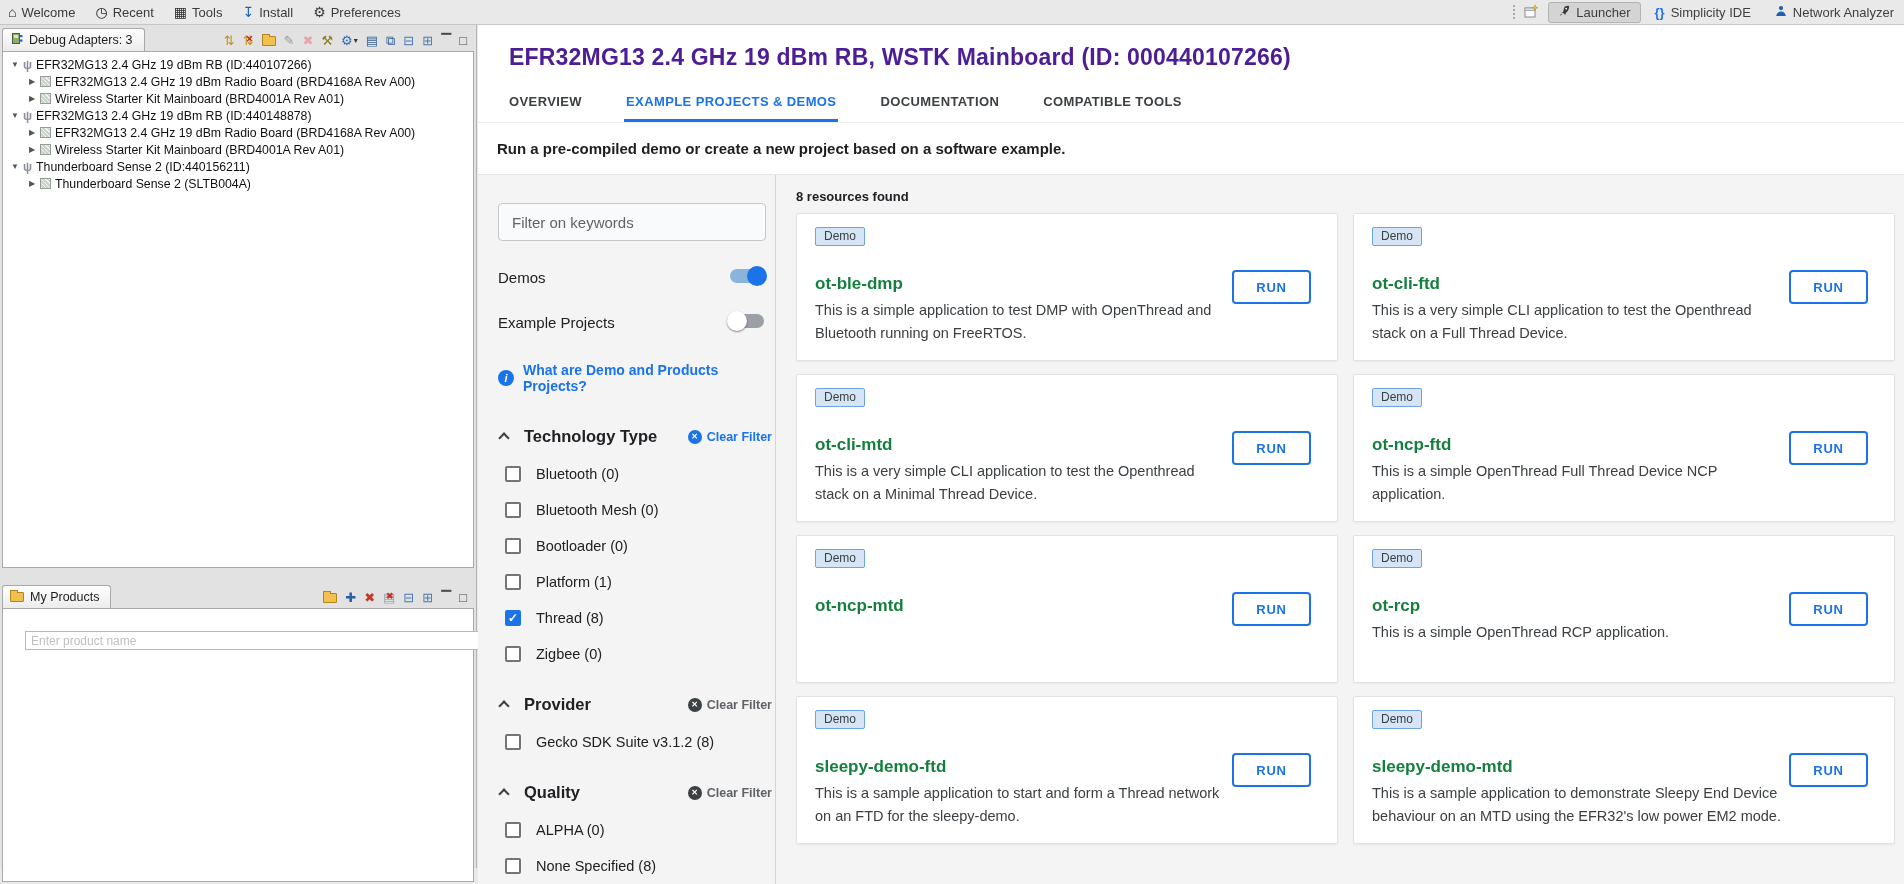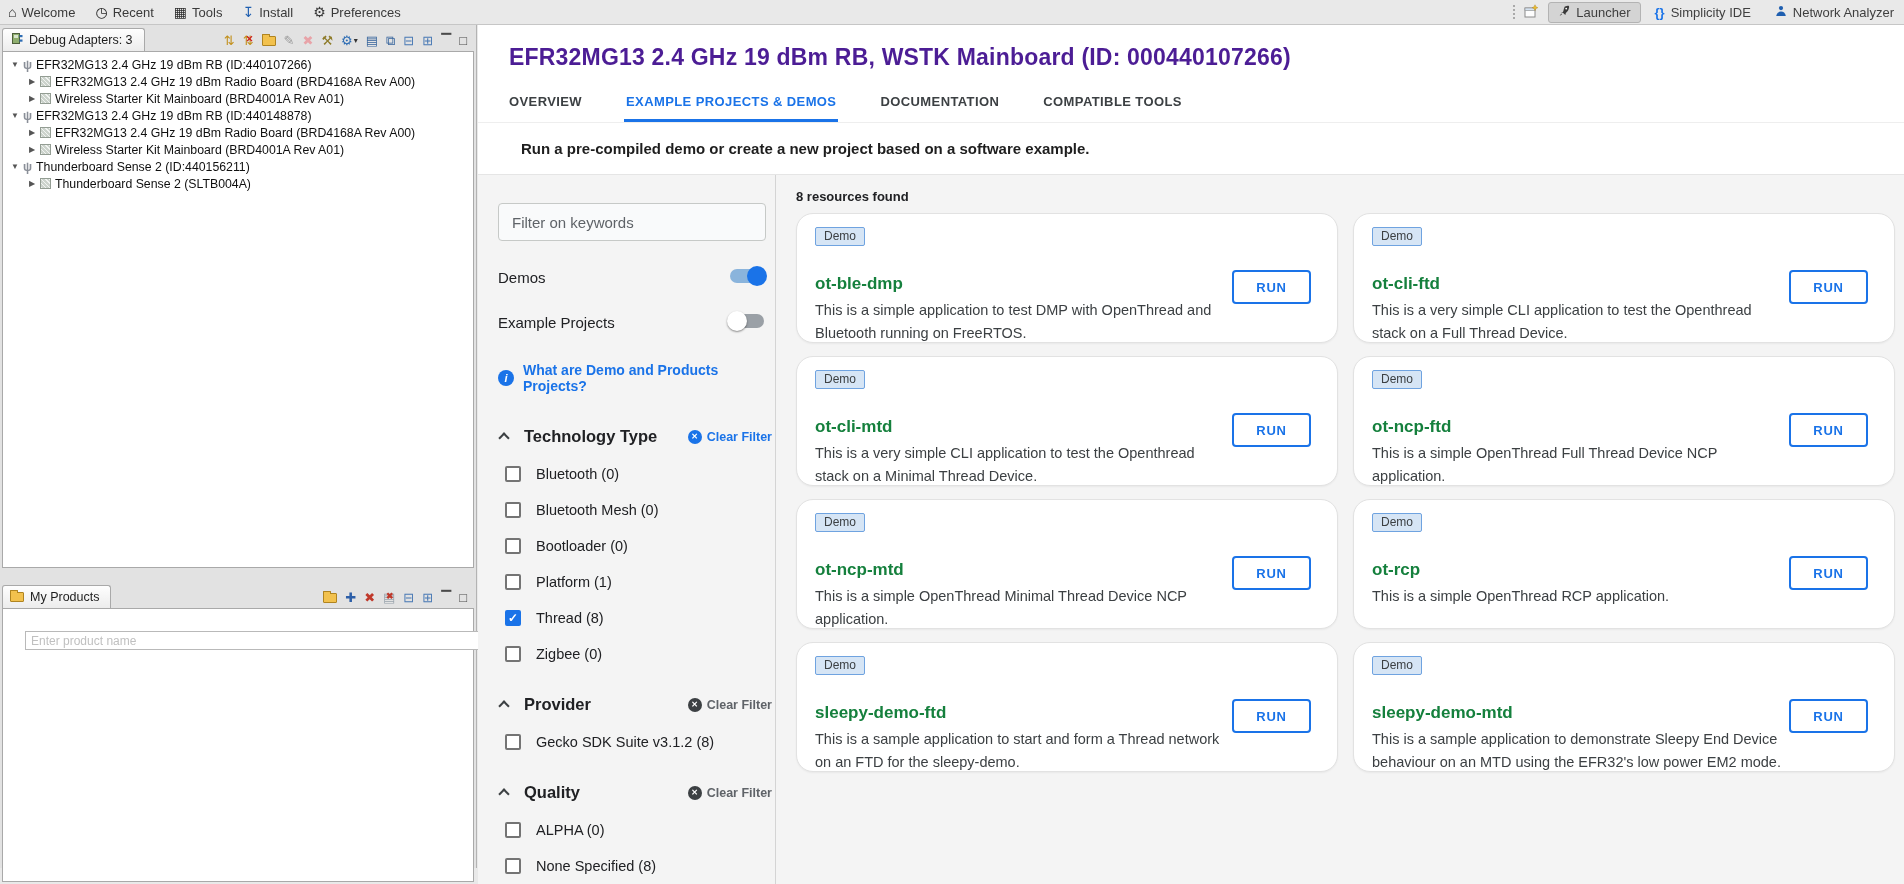--- a/index.html
+++ b/index.html
@@ -53,21 +53,21 @@
   .mp-search::placeholder{color:#c0c0c0}
 
   
   .main{position:absolute;left:478px;top:25px;right:0;bottom:0;background:#fff;display:flex;flex-direction:column}
   .main-title{margin:0;padding:19px 0 0 31px;font-size:23px;font-weight:700;color:#4c1d95;letter-spacing:.2px}
   .tabs{display:flex;gap:44px;margin:23px 0 0 31px}
   .tab{font-size:13px;font-weight:700;color:#3c4043;letter-spacing:.4px;padding-bottom:13px;position:relative;cursor:default}
   .tab.active{color:#1a73e8}
   .tab.active::after{content:"";position:absolute;left:-2px;right:-2px;bottom:0;height:3px;background:#1a73e8}
   .banner{height:53px;border-top:1px solid #eeeeee;border-bottom:1px solid #e5e5e5;display:flex;align-items:center;
-          padding-left:43px;font-size:15px;font-weight:700;color:#1e1e1e;background:#fff}
+          padding-left:19px;font-size:15px;font-weight:700;color:#1e1e1e;background:#fff}
   .content{flex:1;display:flex;background:#f4f4f4;min-height:0}
 
   
   .filters{width:298px;border-right:1px solid #d4d4d4;padding:28px 0 0 20px;overflow:hidden;flex:none}
   .kw-input{width:268px;height:38px;border:1px solid #c6c9c7;border-radius:4px;background:#f9fafb;
             padding:0 13px;font-size:15px;color:#202124;font-family:"Liberation Sans",sans-serif}
   .kw-input::placeholder{color:#5f6368}
   .toggle-row{display:flex;align-items:flex-start;justify-content:space-between;width:270px;margin-top:28px}
   .toggle-label{font-size:15px;color:#202124}
   .toggle{width:34px;height:14px;border-radius:7px;position:relative;margin-right:4px;cursor:default}
@@ -98,21 +98,21 @@
   .checkbox{width:16px;height:16px;border:2px solid #747474;border-radius:2px;background:#fff;flex:none;
             display:flex;align-items:center;justify-content:center}
   .checkbox.checked{background:#1a73e8;border-color:#1a73e8;color:#fff;font-size:12px;font-weight:700}
   .checkbox.checked::after{content:"✓"}
   .option-label{font-size:14.5px;color:#202124}
 
   
   .results{flex:1;padding:14px 9px 0 20px;overflow:hidden}
   .results-count{font-size:13px;font-weight:700;color:#202124;margin-bottom:9px}
   .cards{display:grid;grid-template-columns:1fr 1fr;gap:13px 15px}
-  .card{background:#fff;border:1px solid #e2e2e2;border-radius:17px;height:130px;position:relative;
+  .card{background:#fff;border:1px solid #e2e2e2;border-radius:2px;height:148px;position:relative;
         padding:12px 18px;box-shadow:0 1px 2px rgba(0,0,0,.05)}
   .badge{display:inline-block;font-size:12px;color:#3c4043;background:#d6e5f5;border:1px solid #6fa3e0;
          border-radius:2px;padding:1px 8px 2px}
   .card-title{font-size:17px;font-weight:700;color:#15803d;margin:28px 0 0}
   .card-desc{font-size:14.5px;color:#3c4043;line-height:1.58;margin:5px 0 0;max-width:412px}
   .run-btn{position:absolute;right:26px;top:56px;width:79px;height:34px;border:2px solid #1a73e8;border-radius:4px;
            background:#fff;color:#1a73e8;font-size:13px;font-weight:700;letter-spacing:.7px;
            font-family:"Liberation Sans",sans-serif;display:flex;align-items:center;justify-content:center;cursor:pointer}
 </style>
 </head>
@@ -419,21 +419,20 @@
   </article>
           <article class="card">
     <span class="badge">Demo</span>
     <h3 class="card-title">ot-ncp-ftd</h3>
     <p class="card-desc">This is a simple OpenThread Full Thread Device NCP application.</p>
     <button class="run-btn">RUN</button>
   </article>
           <article class="card">
     <span class="badge">Demo</span>
     <h3 class="card-title">ot-ncp-mtd</h3>
-    <p class="card-desc">This is a simple OpenThread Minimal Thread Device NCP application.</p>
     <button class="run-btn">RUN</button>
   </article>
           <article class="card">
     <span class="badge">Demo</span>
     <h3 class="card-title">ot-rcp</h3>
     <p class="card-desc">This is a simple OpenThread RCP application.</p>
     <button class="run-btn">RUN</button>
   </article>
           <article class="card">
     <span class="badge">Demo</span>

